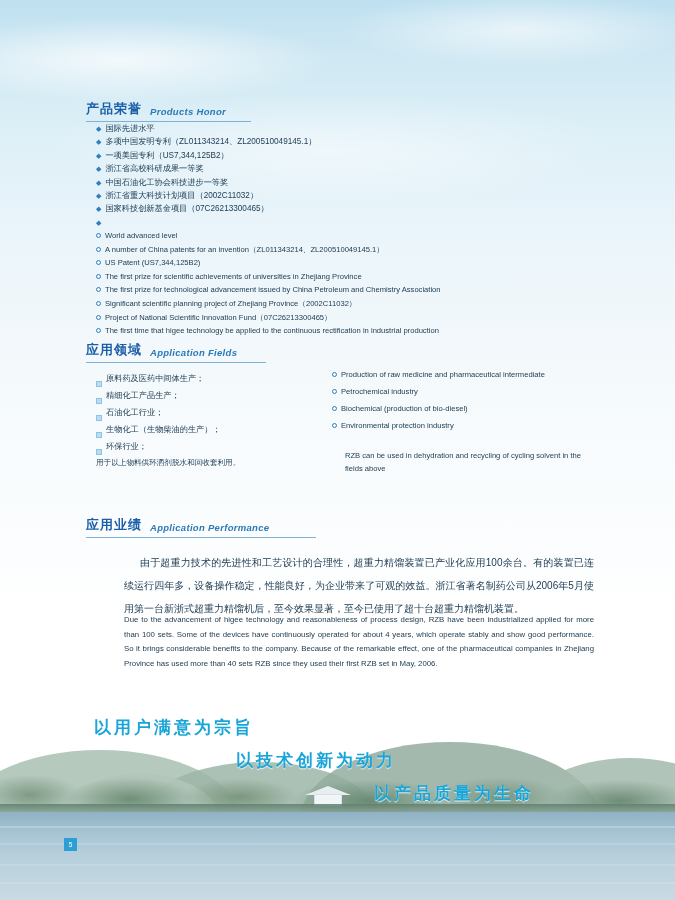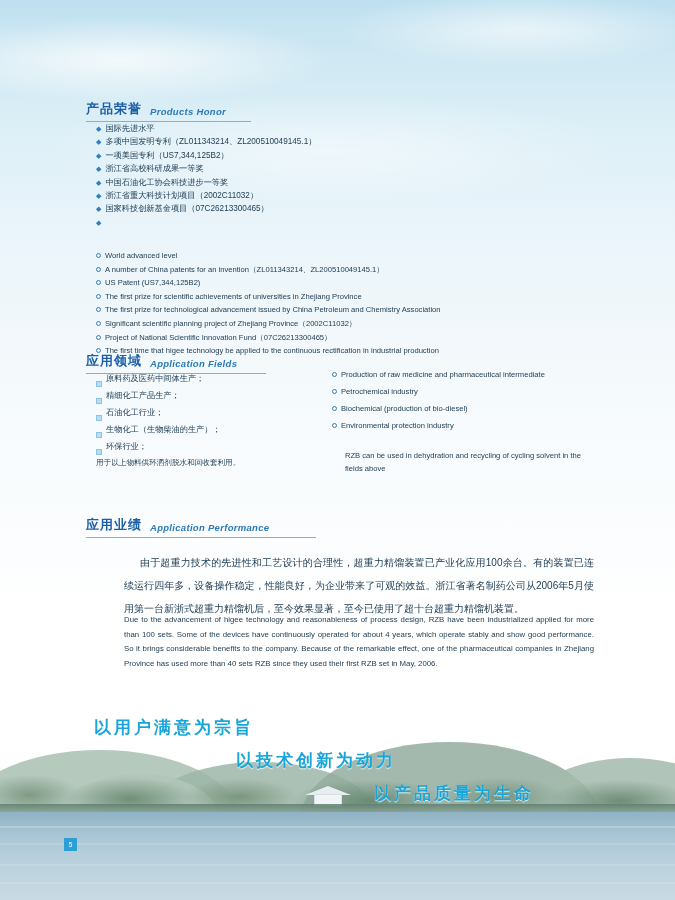--- a/index.html
+++ b/index.html
@@ -206,21 +206,21 @@
       </div>
     <div class="li">
         <span class="dia">◆</span>
         <span>国家科技创新基金项目（07C26213300465）</span>
       </div>
     <div class="li">
         <span class="dia">◆</span>
       </div>
   </div>
 
-  <div class="en-list" style="left:96px; top:229px;margin-top:20px;">
+  <div class="en-list" style="left:96px; top:229px;">
     <div class="li">
         <span class="ring"></span>
         <span>World advanced level</span>
       </div>
     <div class="li">
         <span class="ring"></span>
         <span>A number of China patents for an invention（ZL011343214、ZL200510049145.1）</span>
       </div>
     <div class="li">
         <span class="ring"></span>
@@ -241,21 +241,21 @@
     <div class="li">
         <span class="ring"></span>
         <span>Project of National Scientific Innovation Fund（07C26213300465）</span>
       </div>
     <div class="li">
         <span class="ring"></span>
         <span>The first time that higee technology be applied to the continuous rectification in industrial production</span>
       </div>
   </div>
 
-  <div class="sec-head" style="left:86px; top:352px; width:180px;align-items:flex-end;">
+  <div class="sec-head" style="left:86px; top:341px; width:180px;align-items:flex-end;">
     <span class="sec-cn">应用领域</span>
     <span class="sec-en">Application Fields</span>
   </div>
 
   <div class="cn-list" style="left:96px; top:370px;">
     <div class="li" style="line-height:17px">
         <span class="sq" style="margin-top:5px"></span>
         <span>原料药及医药中间体生产；</span>
       </div>
     <div class="li" style="line-height:17px">

